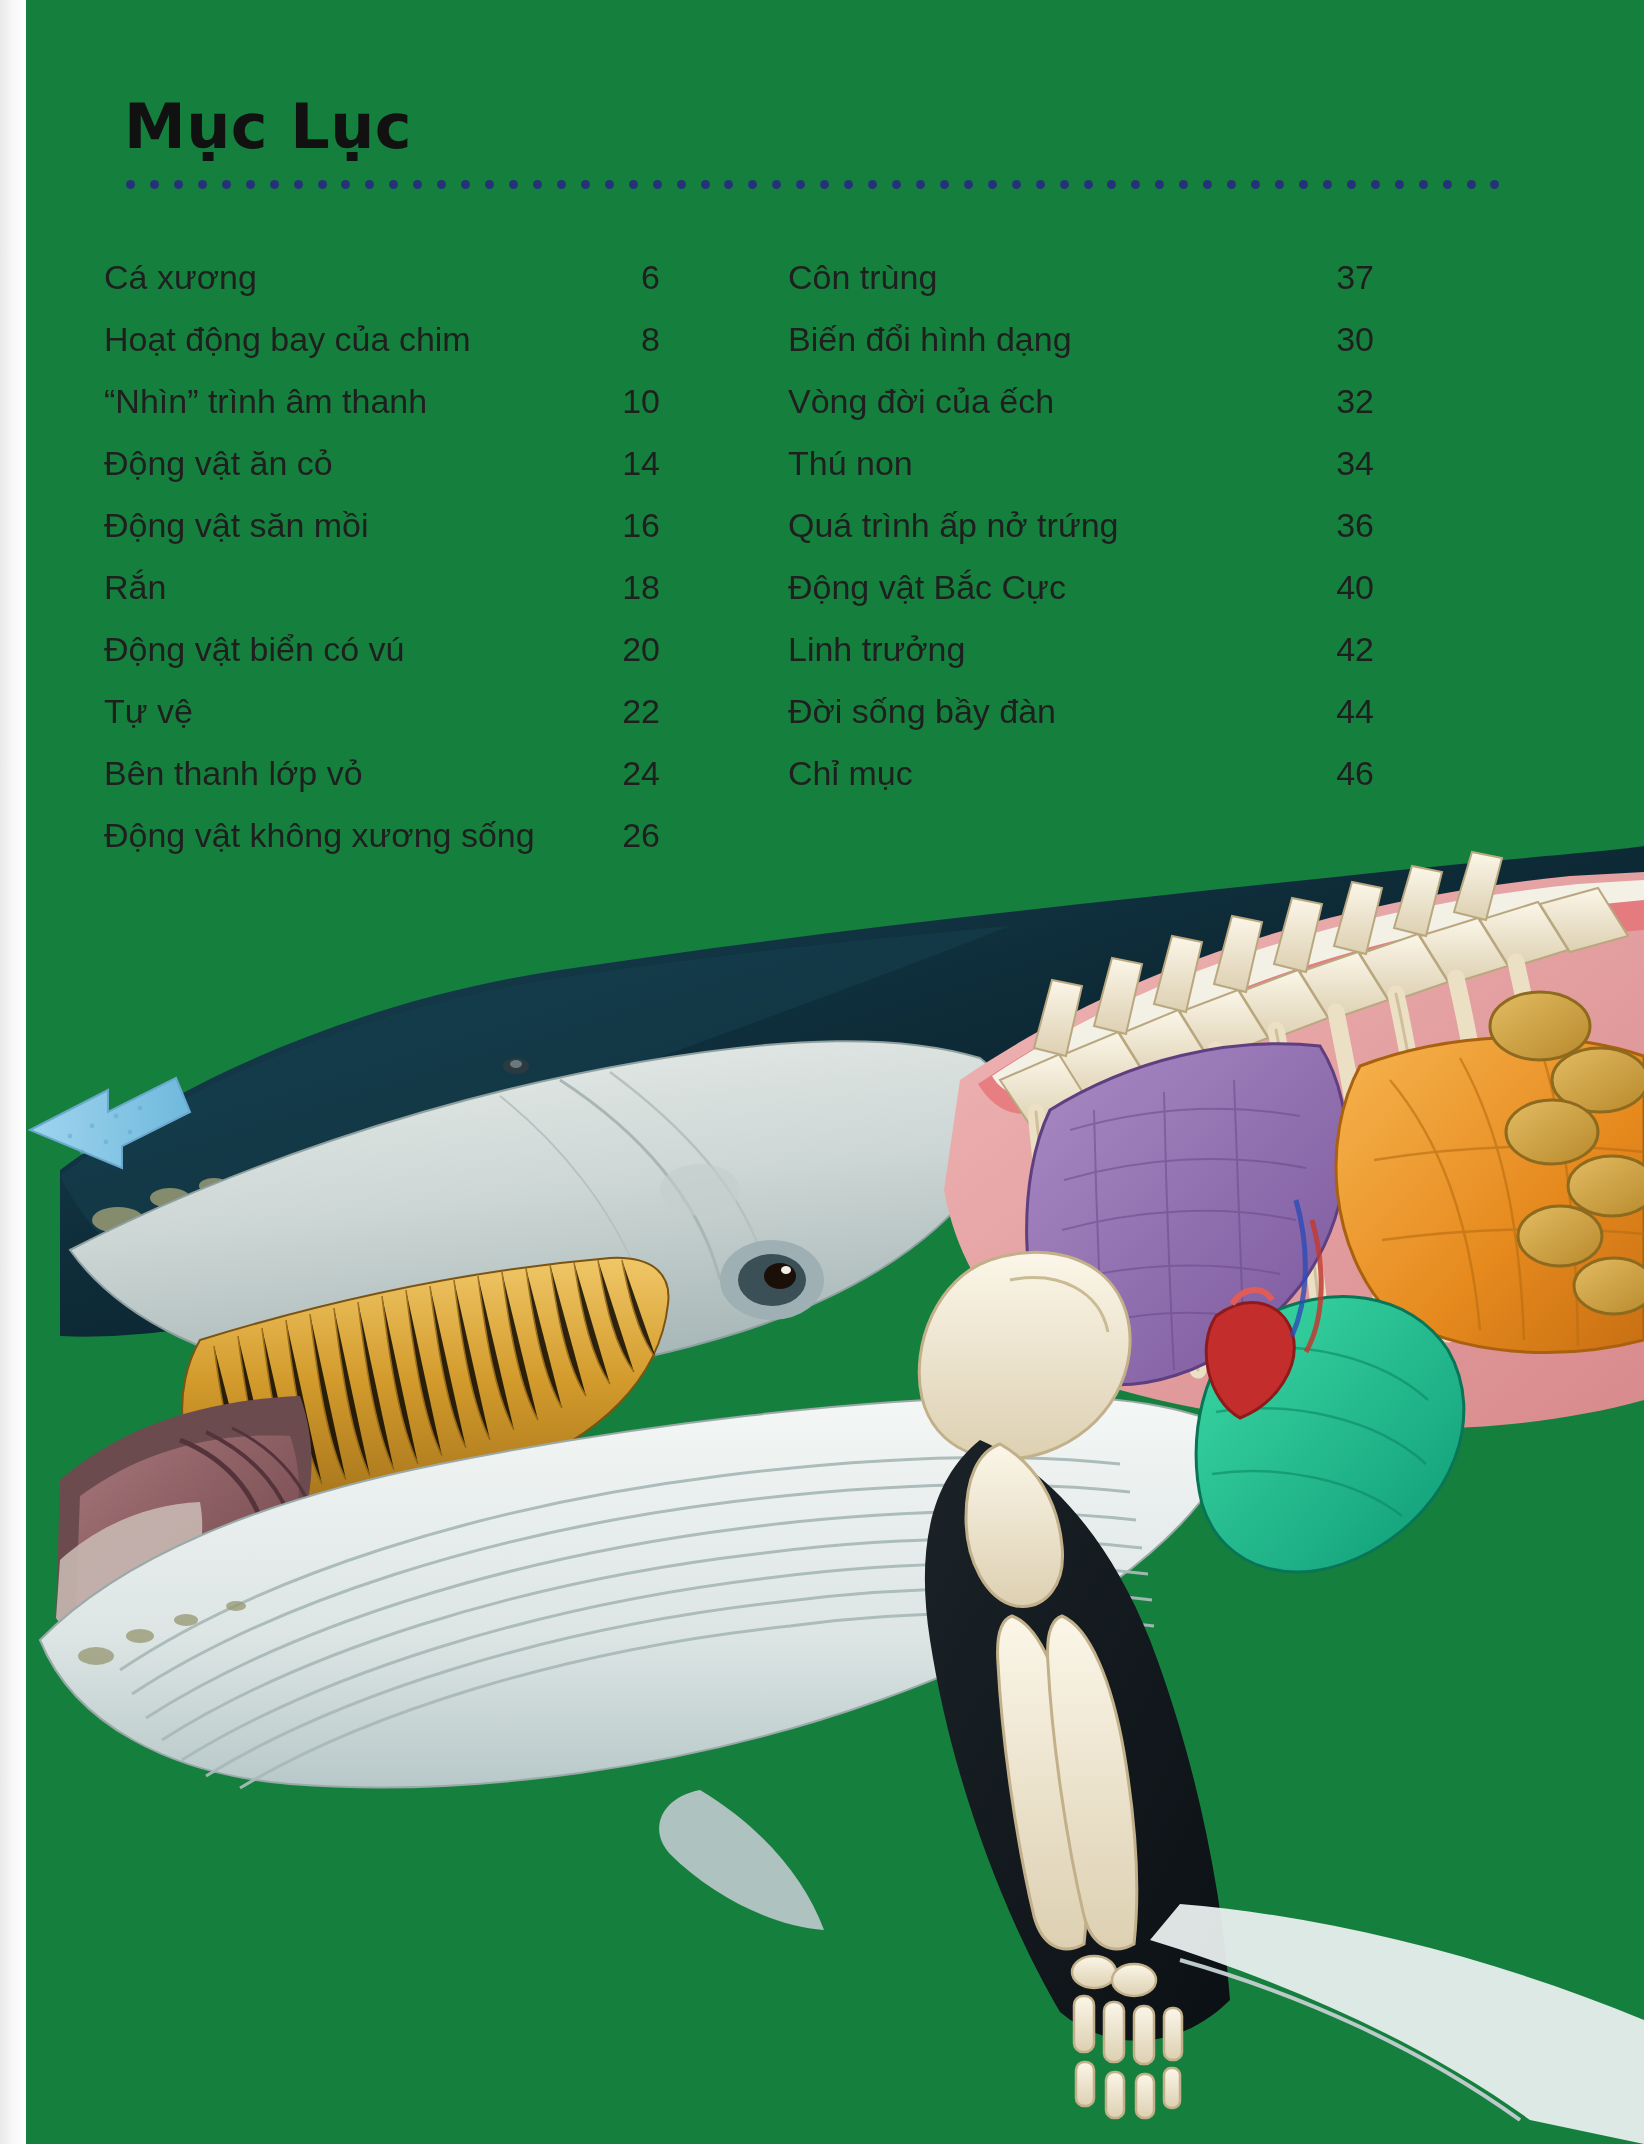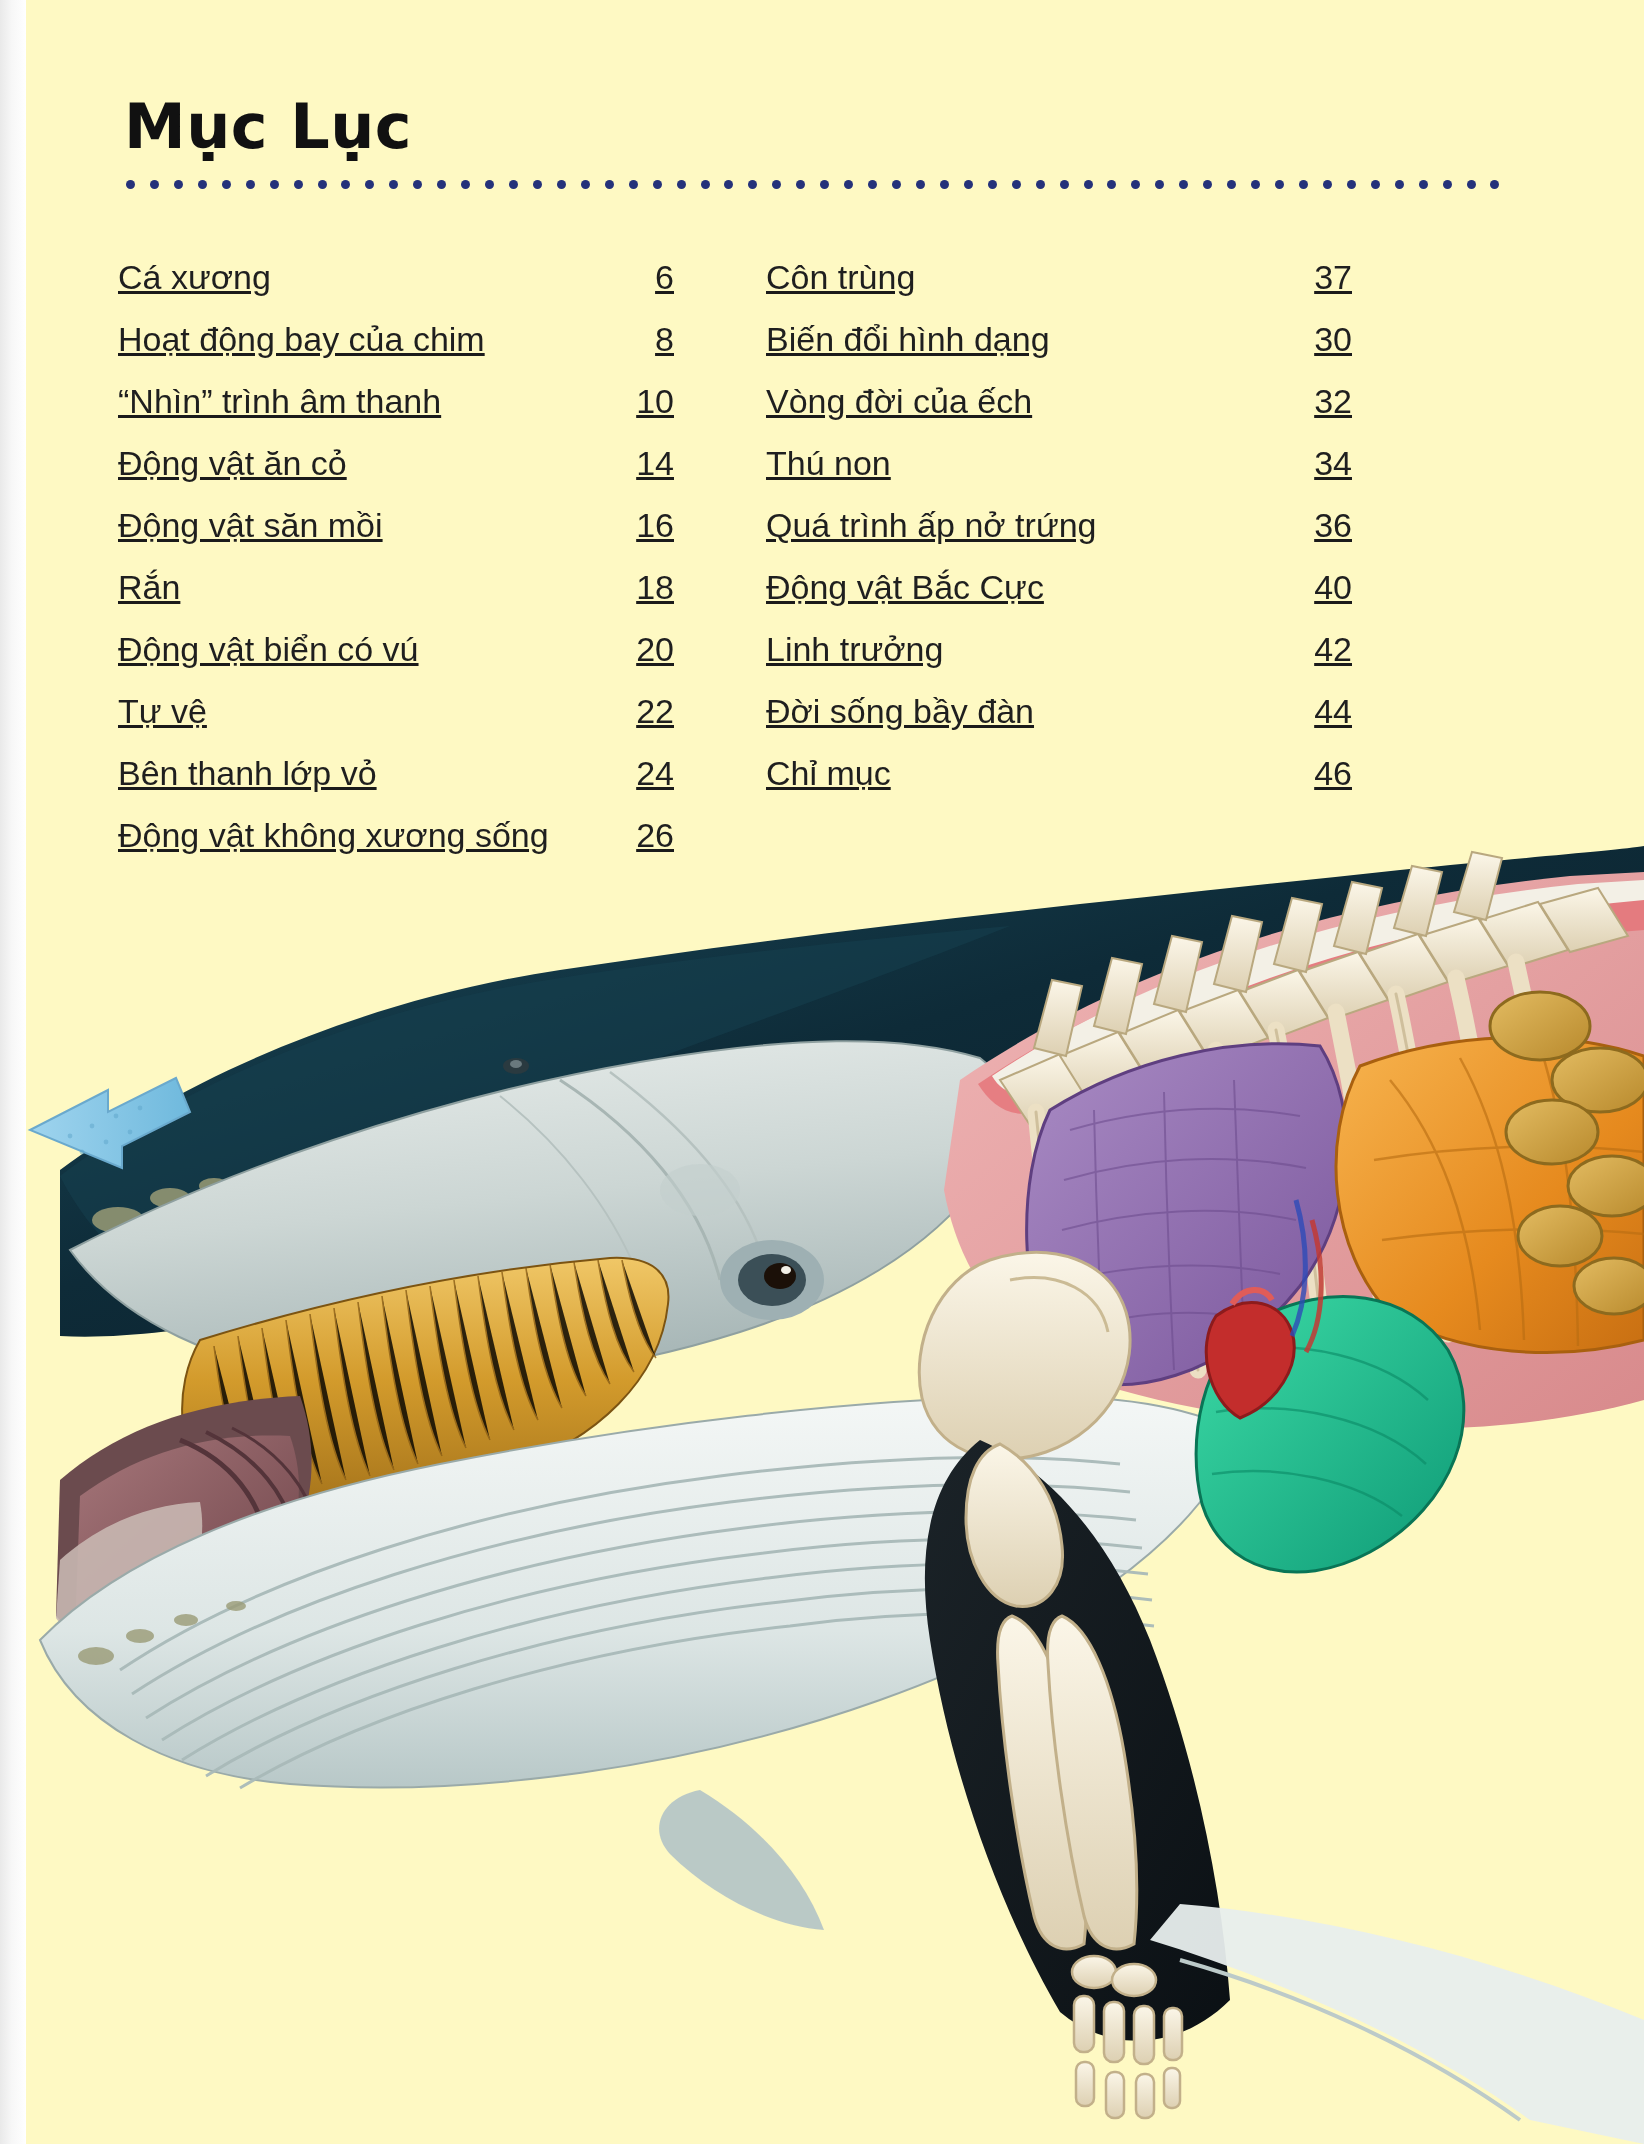--- a/index.html
+++ b/index.html
@@ -13,21 +13,21 @@
     position: relative;
     overflow: hidden;
     font-family: "Liberation Sans", sans-serif;
     color: #1b1b1b;
   }
 
   
   .page {
     position: absolute;
     inset: 0;
-    background: #fef9c3;
+    background: #15803d;
   }
 
   
   .page-edge {
     position: absolute;
     left: 0; top: 0; bottom: 0;
     width: 26px;
     background: linear-gradient(to right, #e9e9e9 0%, #f7f7f7 45%, #ffffff 100%);
   }
 
@@ -57,26 +57,25 @@
     display: block;
     width: 9px;
     height: 9px;
     border-radius: 50%;
     background: #25327a;
   }
 
   
   .toc {
     position: absolute;
-    left: 118px;
+    left: 104px;
     top: 258px;
     width: 1400px;
     display: flex;
-    gap: 28px;
-    text-decoration: underline;
+    gap: 64px;
   }
   .toc-col {
     width: 620px;
   }
   .toc-row {
     display: flex;
     align-items: baseline;
     height: 62px;
   }
   .toc-label {

